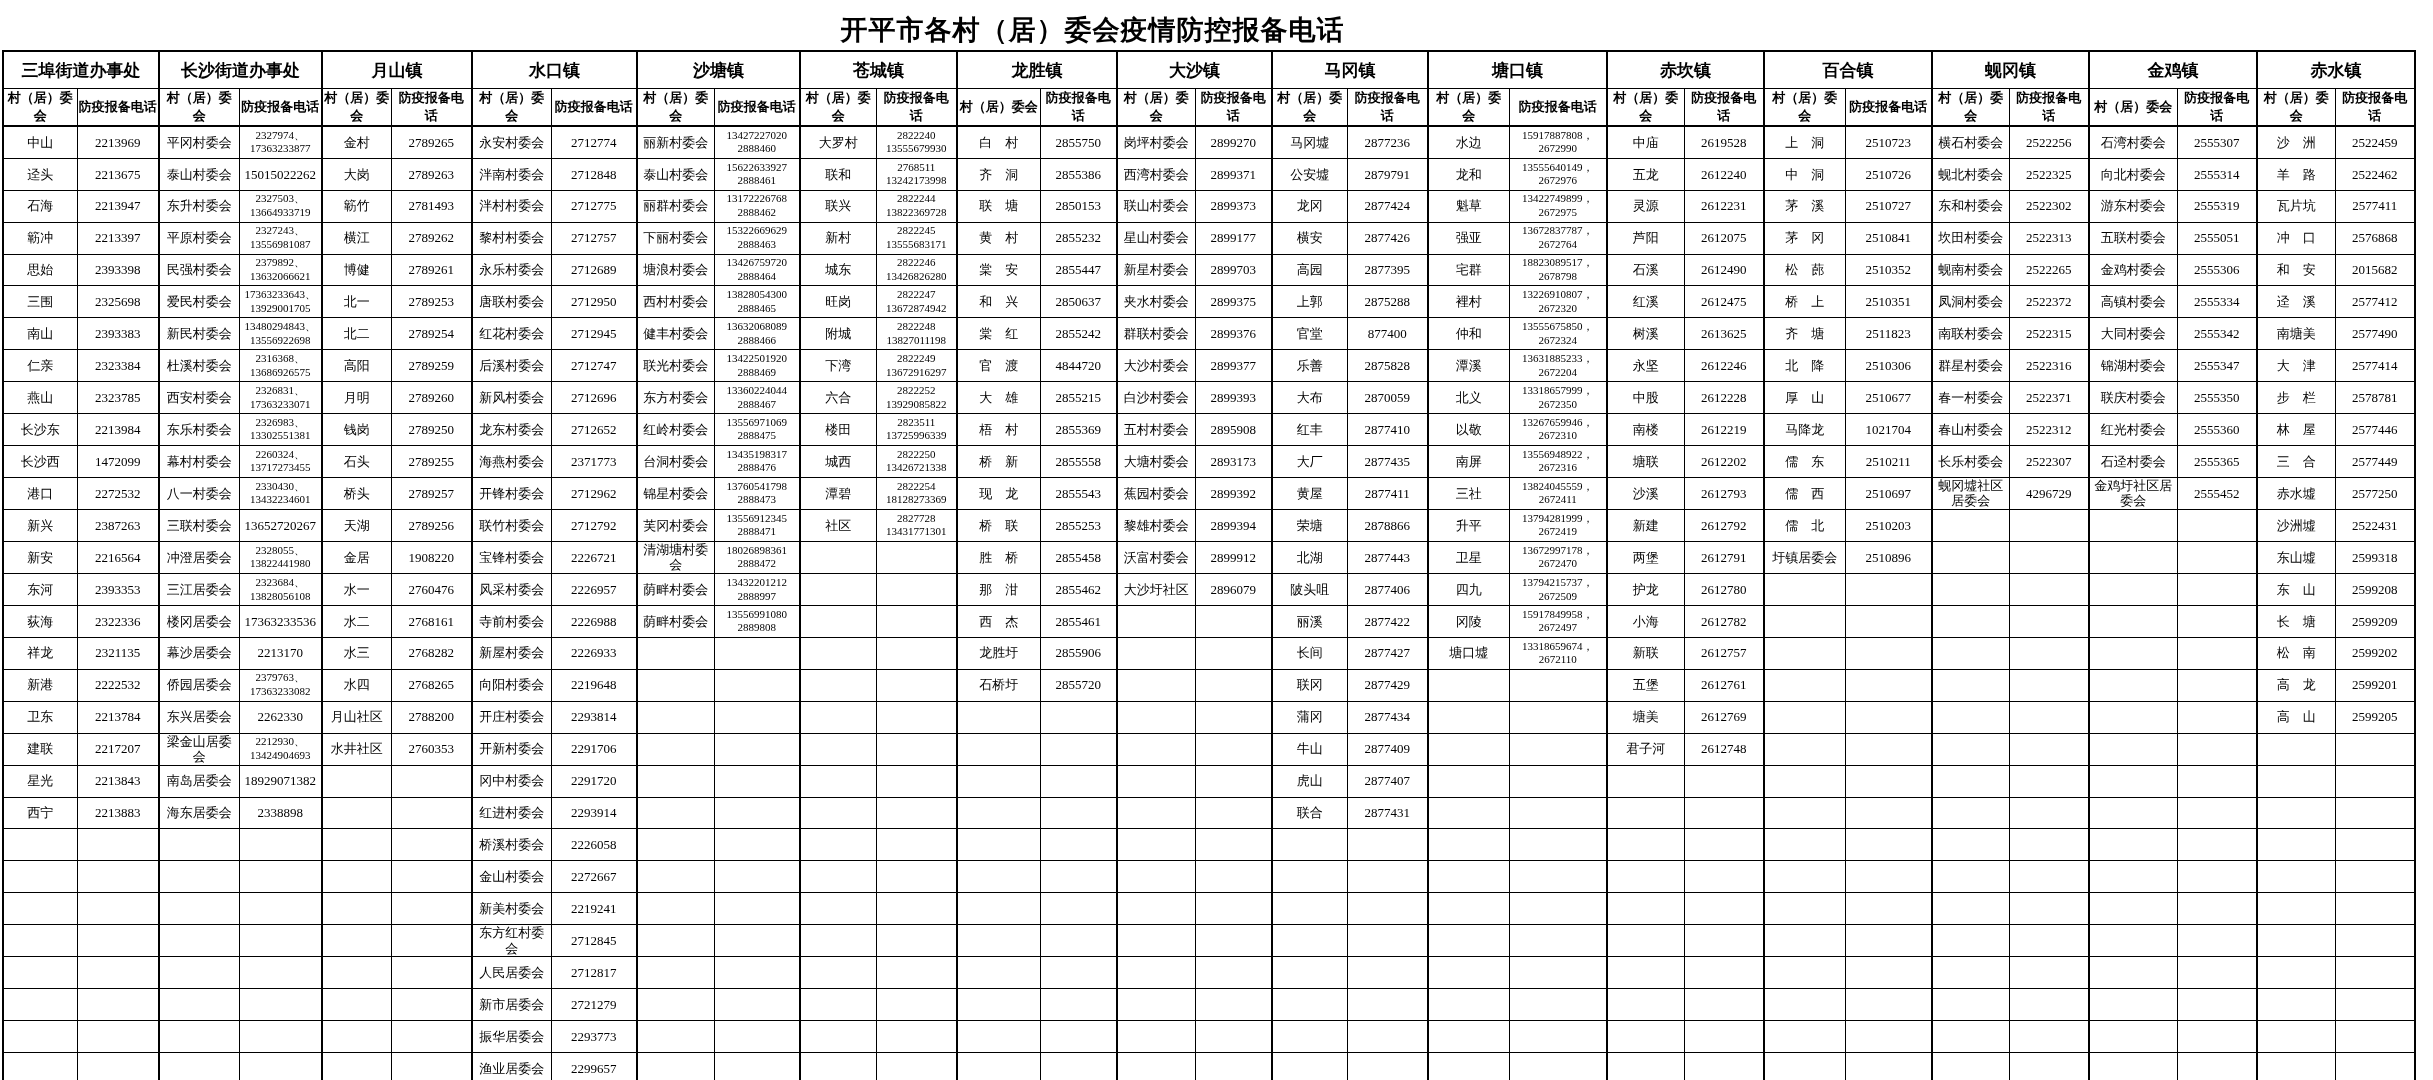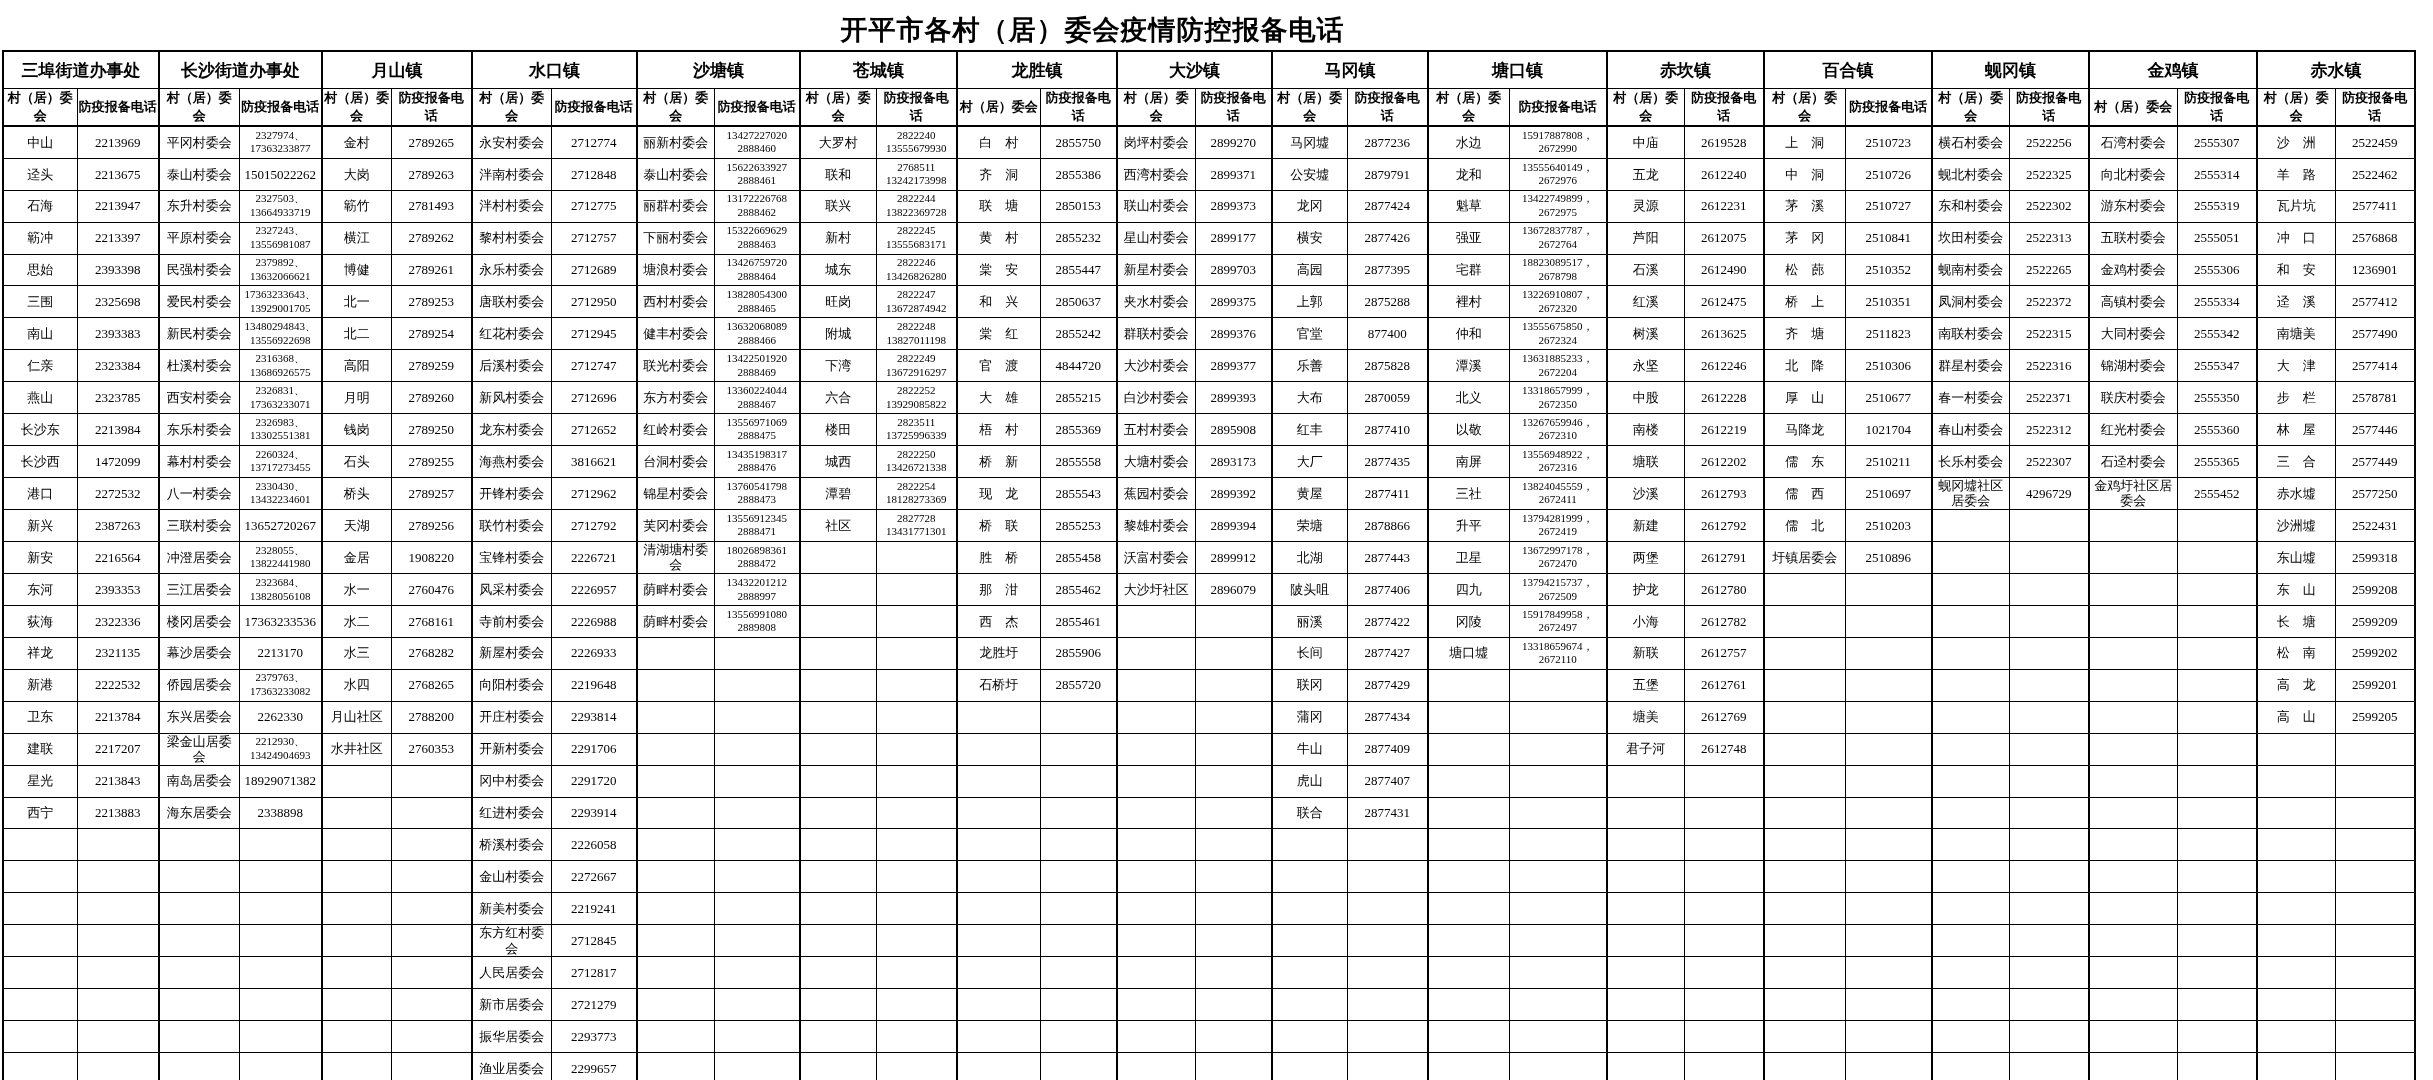--- a/index.html
+++ b/index.html
@@ -282,21 +282,21 @@
 2678798</td>
           <td class="name gstart">石溪</td>
           <td class="phone">2612490</td>
           <td class="name gstart">松　蓢</td>
           <td class="phone">2510352</td>
           <td class="name gstart">蚬南村委会</td>
           <td class="phone">2522265</td>
           <td class="name gstart">金鸡村委会</td>
           <td class="phone">2555306</td>
           <td class="name gstart">和　安</td>
-          <td class="phone">1236901</td>
+          <td class="phone">2015682</td>
         </tr>
         <tr>
           <td class="name">三围</td>
           <td class="phone">2325698</td>
           <td class="name gstart">爱民村委会</td>
           <td class="phone dual">17363233643、
 13929001705</td>
           <td class="name gstart">北一</td>
           <td class="phone">2789253</td>
           <td class="name gstart">唐联村委会</td>
@@ -473,21 +473,21 @@
         </tr>
         <tr>
           <td class="name">长沙西</td>
           <td class="phone">1472099</td>
           <td class="name gstart">幕村村委会</td>
           <td class="phone dual">2260324、
 13717273455</td>
           <td class="name gstart">石头</td>
           <td class="phone">2789255</td>
           <td class="name gstart">海燕村委会</td>
-          <td class="phone">3816621</td>
+          <td class="phone">2371773</td>
           <td class="name gstart">台洞村委会</td>
           <td class="phone dual">13435198317
 2888476</td>
           <td class="name gstart">城西</td>
           <td class="phone dual">2822250
 13426721338</td>
           <td class="name gstart">桥　新</td>
           <td class="phone">2855558</td>
           <td class="name gstart">大塘村委会</td>
           <td class="phone">2893173</td>

